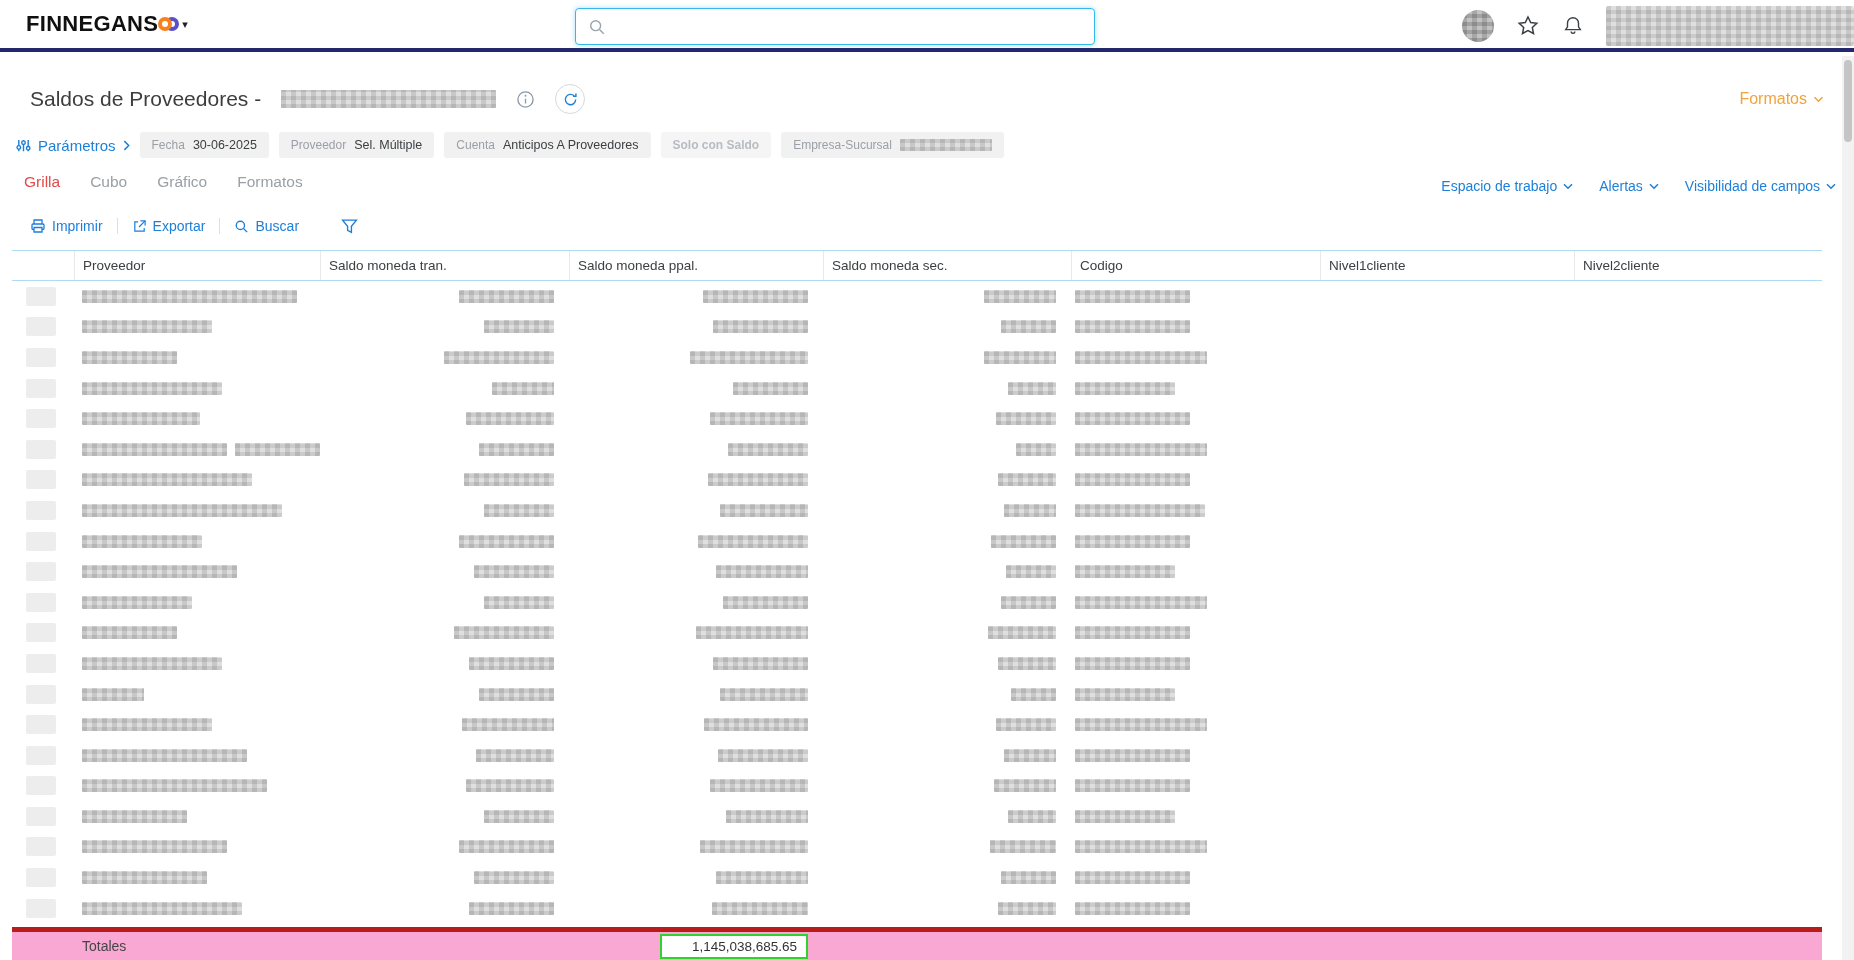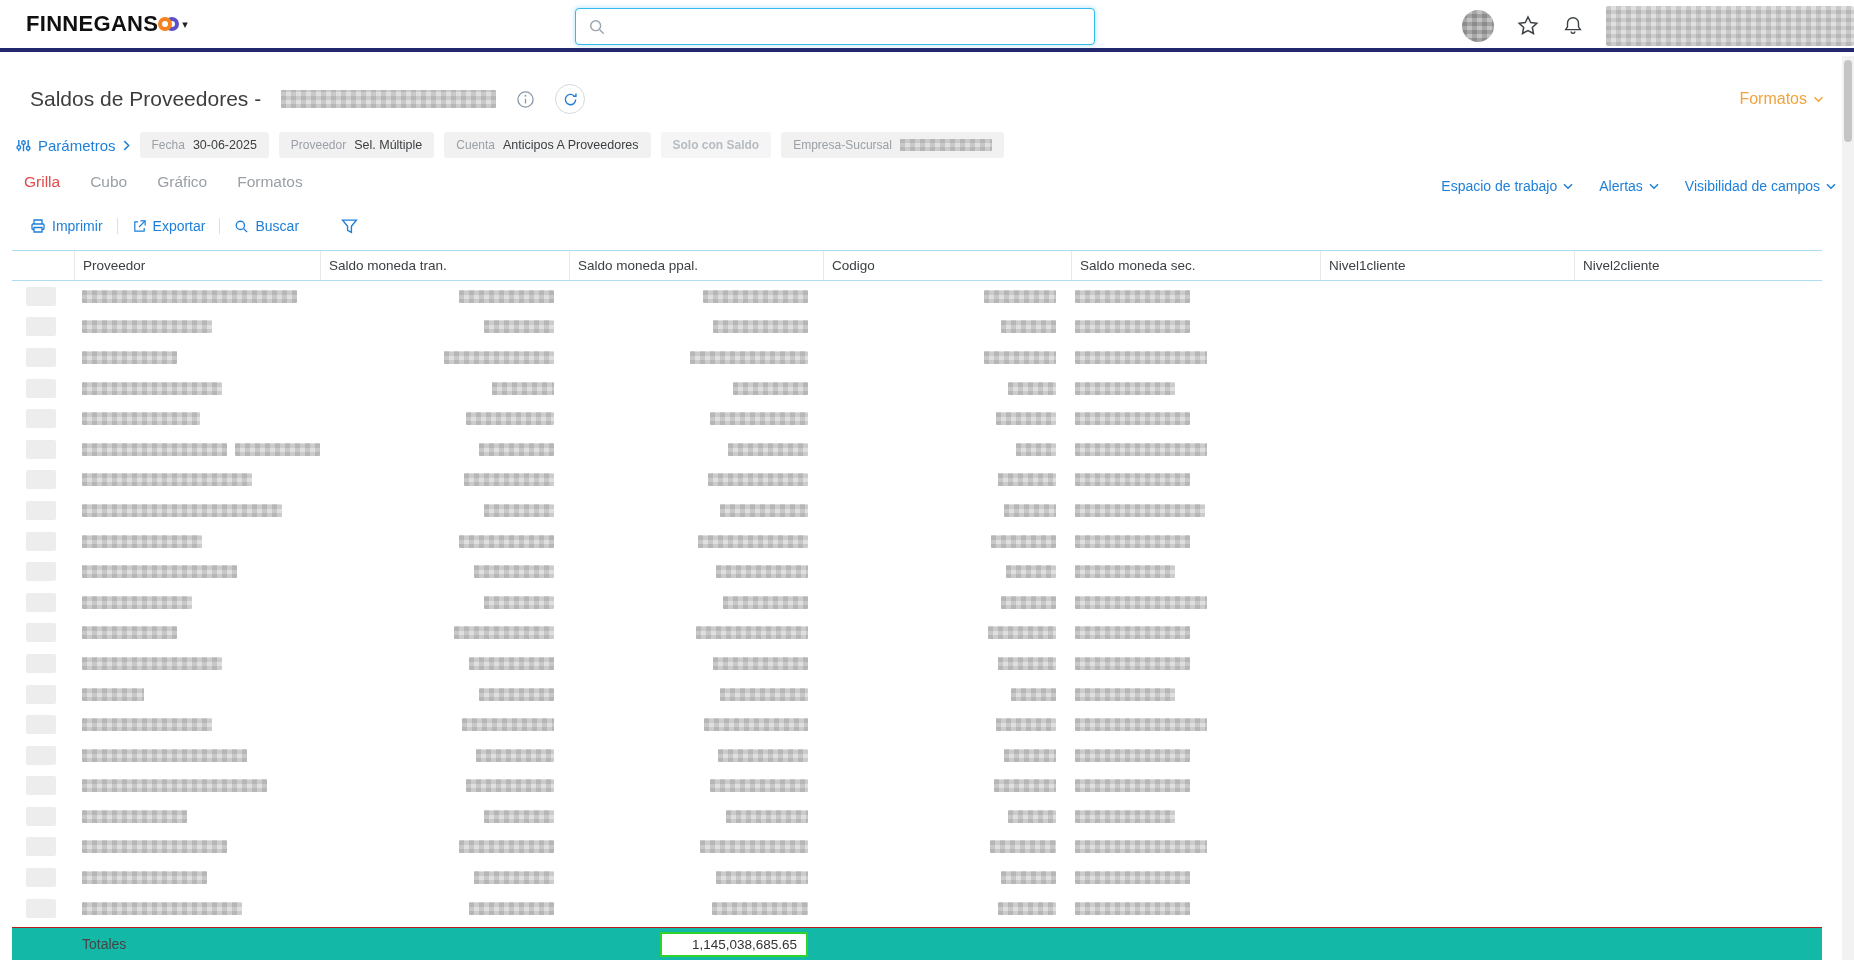--- a/index.html
+++ b/index.html
@@ -91,21 +91,21 @@
   .trow { height:30.6px; align-items:center; background:#fff; }
   .td { display:flex; align-items:center; min-width:0; }
   .td.prov { padding-left:8px; gap:8px; }
   .td.num { justify-content:flex-end; padding-right:15px; }
   .td.cod { padding-left:4px; }
   .selbox { width:30px; height:19px; background:#ededed; border-radius:2px; margin-left:14px; }
 
   
   .totals {
     position:absolute; left:12px; right:32px; bottom:0; height:33px;
-    background:#14b8a6; border-top:1px solid #b91c1c; align-items:center; z-index:5;
+    background:#f9a8d4; border-top:5px solid #b91c1c; align-items:center; z-index:5;
   }
   .totals-label { font-size:14px; color:#454545; padding-left:8px; }
   .total-box {
     display:inline-block; border:2px solid #2ed32e; background:#fff;
     padding:3px 9px; font-size:13.5px; color:#333; min-width:148px; text-align:right;
   }
 
   
   .scrollbar { position:absolute; right:0; top:56px; bottom:0; width:12px; background:#f2f2f2; z-index:6; }
   .scroll-thumb { position:absolute; top:4px; left:2px; width:8px; height:82px; background:#c5c5c5; border-radius:4px; }
@@ -268,22 +268,22 @@
       </svg>
   </span>
 </div>
 
 <div class="table-wrap">
   <div class="thead grid-cols">
       <div class="th sel"></div>
       <div class="th">Proveedor</div>
       <div class="th">Saldo moneda tran.</div>
       <div class="th">Saldo moneda ppal.</div>
+      <div class="th">Saldo moneda sec.</div>
       <div class="th">Codigo</div>
-      <div class="th">Saldo moneda sec.</div>
       <div class="th">Nivel1cliente</div>
       <div class="th">Nivel2cliente</div>
     </div>
   <div class="tbody">
       <div class="trow grid-cols">
         <div class="td">
           <div class="selbox"></div>
         </div>
         <div class="td prov">
           <div class="redacted" style="width: 215px;"></div>

